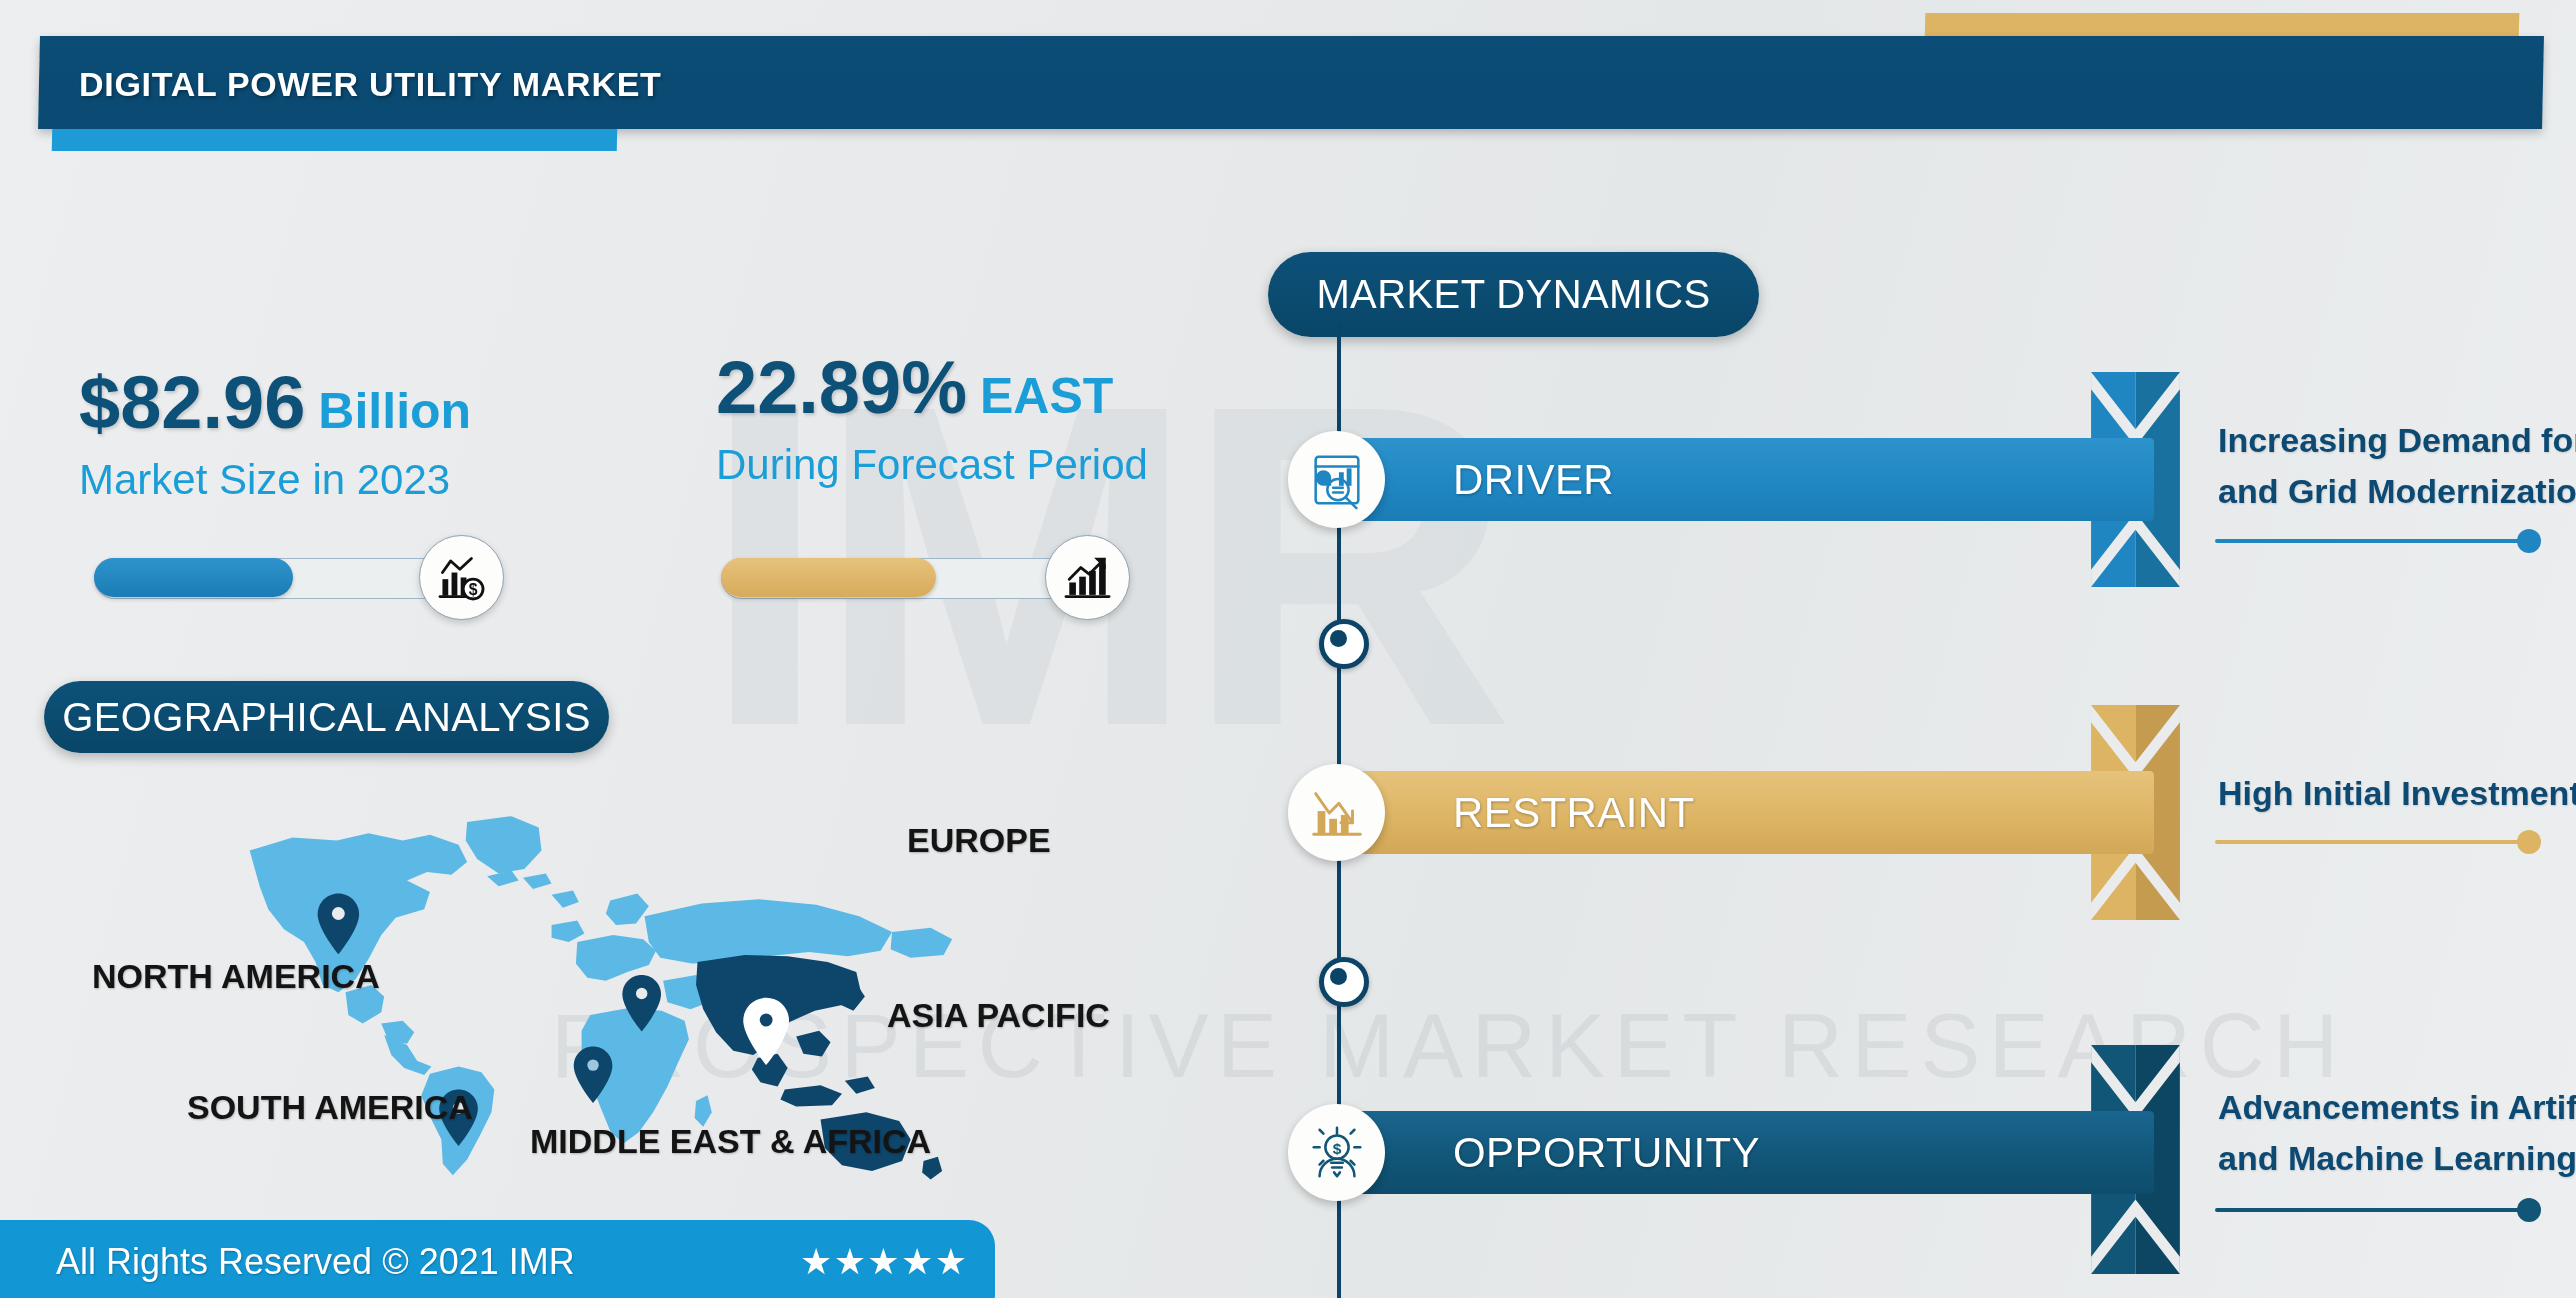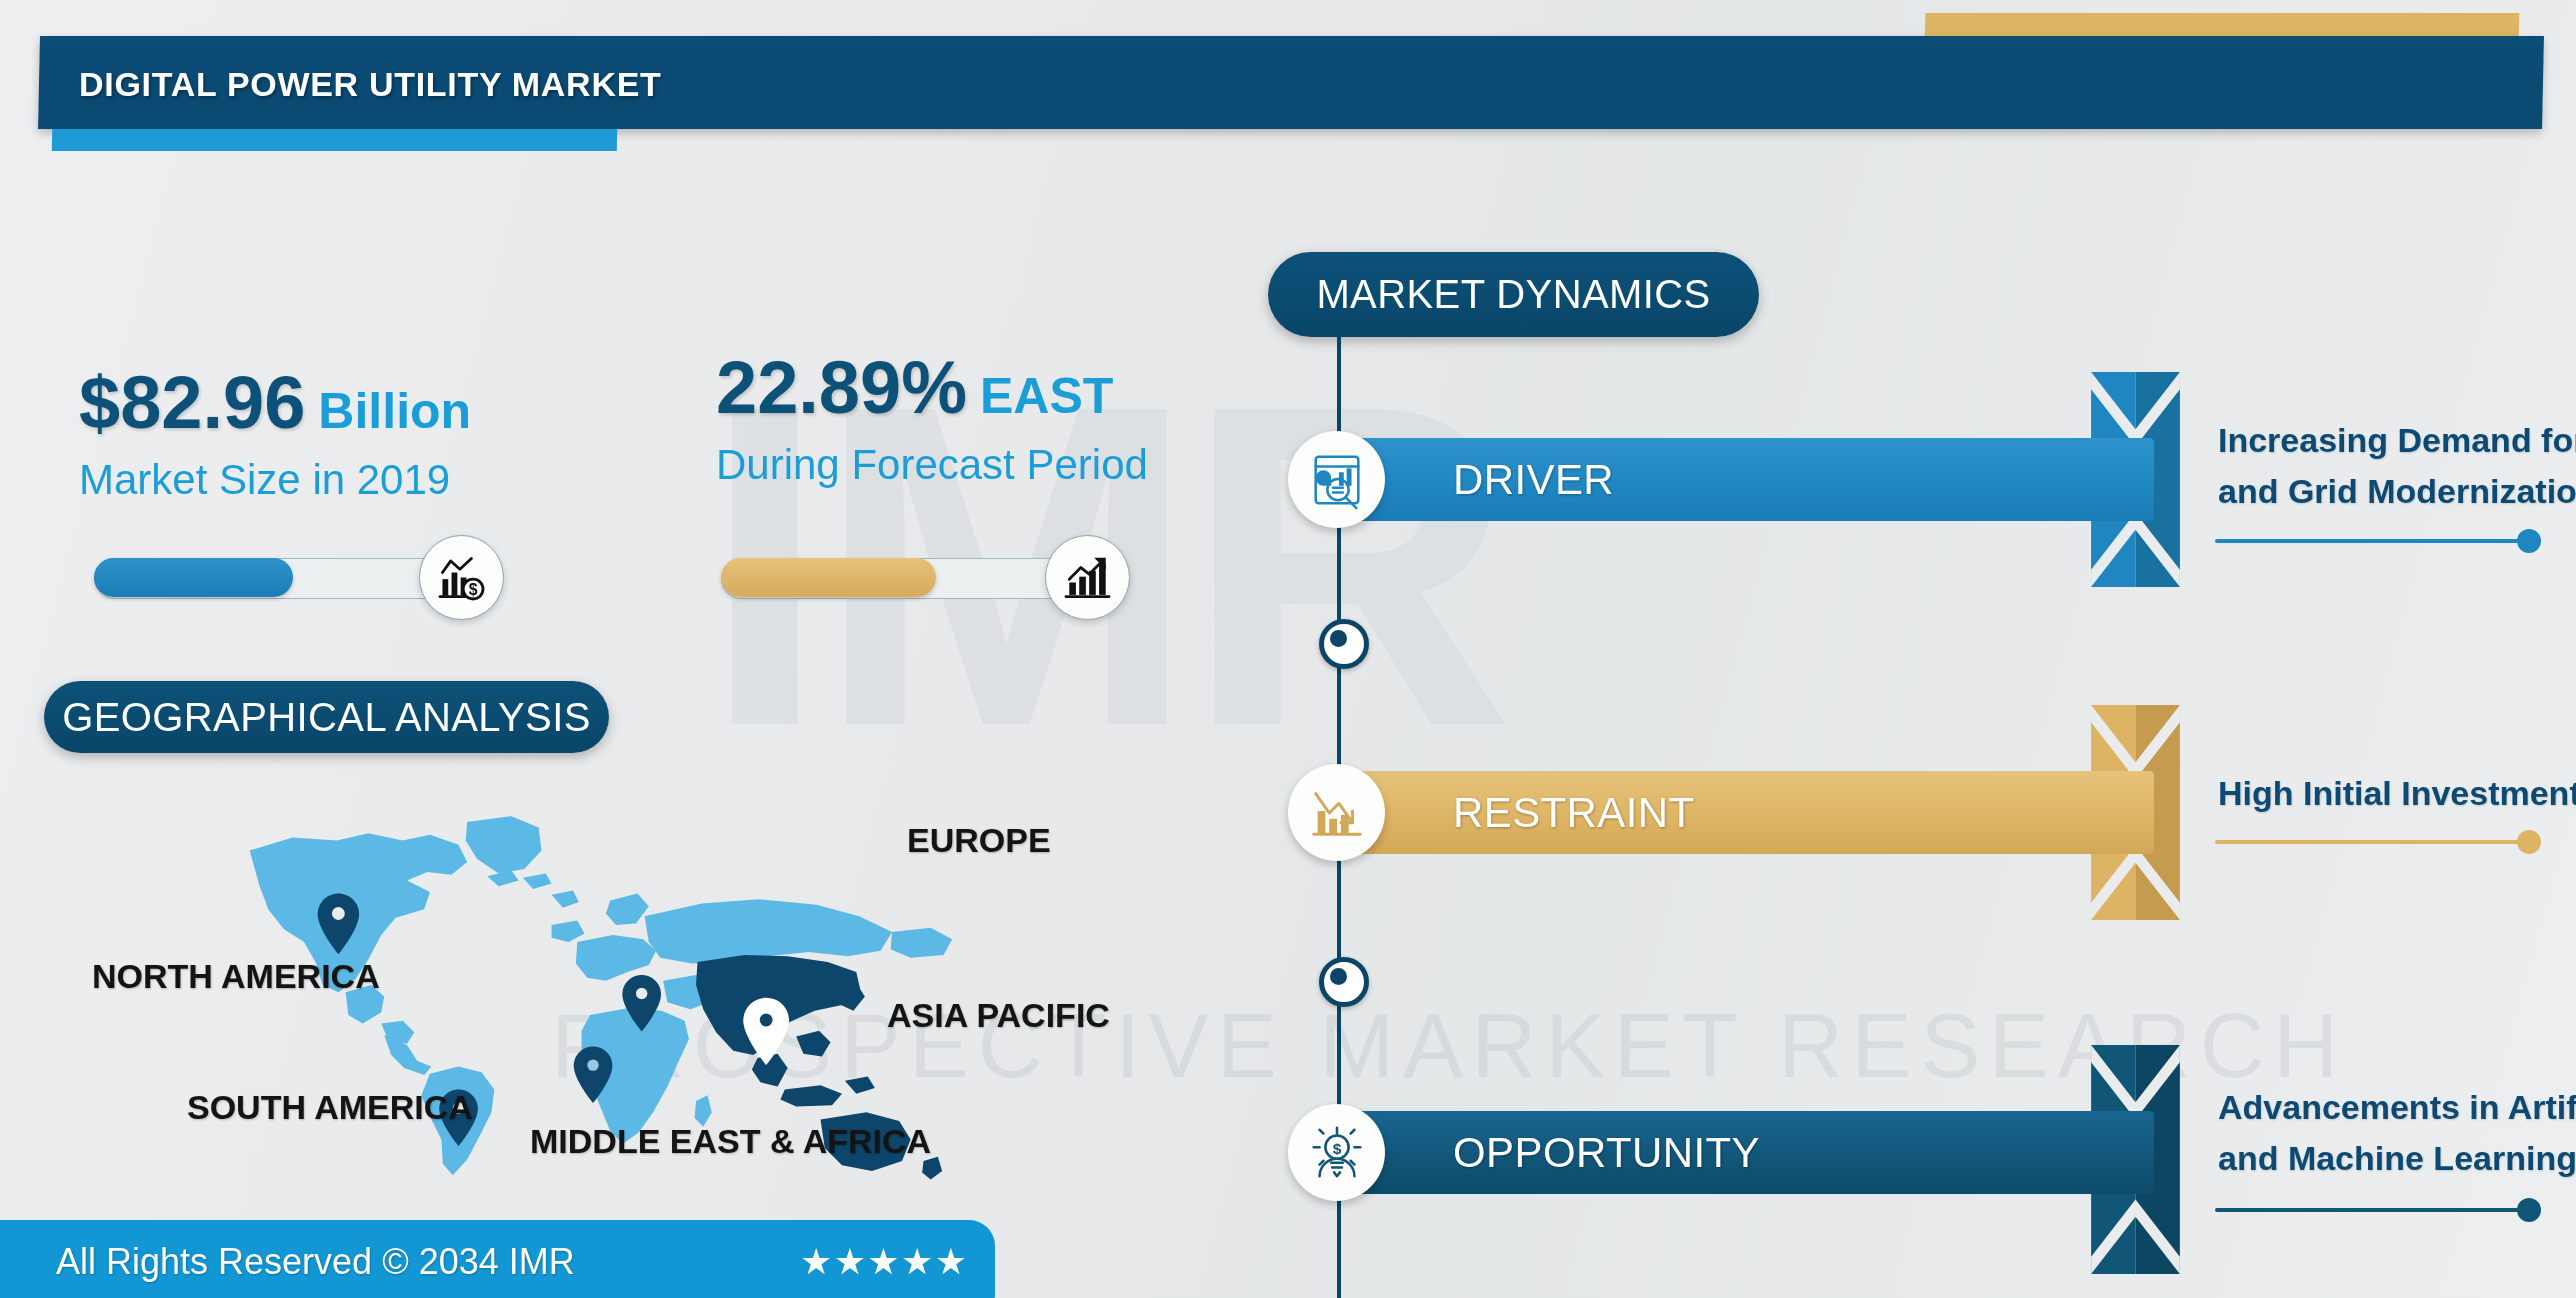--- a/index.html
+++ b/index.html
@@ -106,21 +106,21 @@
   <div class="hdr-gold"></div>
   <div class="hdr-bar"></div>
   <div class="hdr-under"></div>
   <div class="hdr-title">DIGITAL POWER UTILITY MARKET</div>
 
 
   <div class="stat" style="left:79px;top:351px;width:544px;margin-top:15px;">
     <div>
       <span class="big">$82.96</span><span class="unit">Billion</span>
     </div>
-    <div class="sub">Market Size in 2019</div>
+    <div class="sub">Market Size in 2023</div>
   </div>
   <div class="bar-wrap" style="left:94px;top:558px;width:386px;">
     <div class="bar-fill" style="width:199px;background:linear-gradient(180deg,#2e93cc,#1b7cb5);"></div>
   </div>
   <div class="bar-icon" style="left:419px;top:535px;">
     <svg viewBox="0 0 64 64" fill="none" stroke="#111" stroke-width="3.4" stroke-linecap="round" stroke-linejoin="round">
       <line x1="6" y1="55" x2="44" y2="55"></line>
       <rect x="9" y="34" width="7" height="20" fill="#111" stroke="none"></rect>
       <rect x="20" y="26" width="7" height="28" fill="#111" stroke="none"></rect>
       <rect x="31" y="32" width="7" height="22" fill="#111" stroke="none"></rect>
@@ -223,21 +223,21 @@
     </svg>
   </div>
 
   <div class="maplabel" style="left:92px;top:957px;">NORTH AMERICA</div>
   <div class="maplabel" style="left:187px;top:1088px;">SOUTH AMERICA</div>
   <div class="maplabel" style="left:907px;top:821px;">EUROPE</div>
   <div class="maplabel" style="left:530px;top:1122px;">MIDDLE EAST &amp; AFRICA</div>
   <div class="maplabel" style="left:887px;top:996px;">ASIA PACIFIC</div>
 
   <div class="footer"></div>
-  <div class="footer-txt">All Rights Reserved © 2034 IMR</div>
+  <div class="footer-txt">All Rights Reserved © 2021 IMR</div>
   <div class="footer-stars">★★★★★</div>
 
   <div class="pill" id="pill-dyn">MARKET DYNAMICS</div>
   <div id="spine"></div>
   <div class="node" style="left:1319px;top:619px;"></div>
   <div class="node" style="left:1319px;top:957px;"></div>
 
   <div class="dynrow" style="top:372px;">
     <div class="flag">
       <svg width="89" height="215" viewBox="0 0 124 300">

